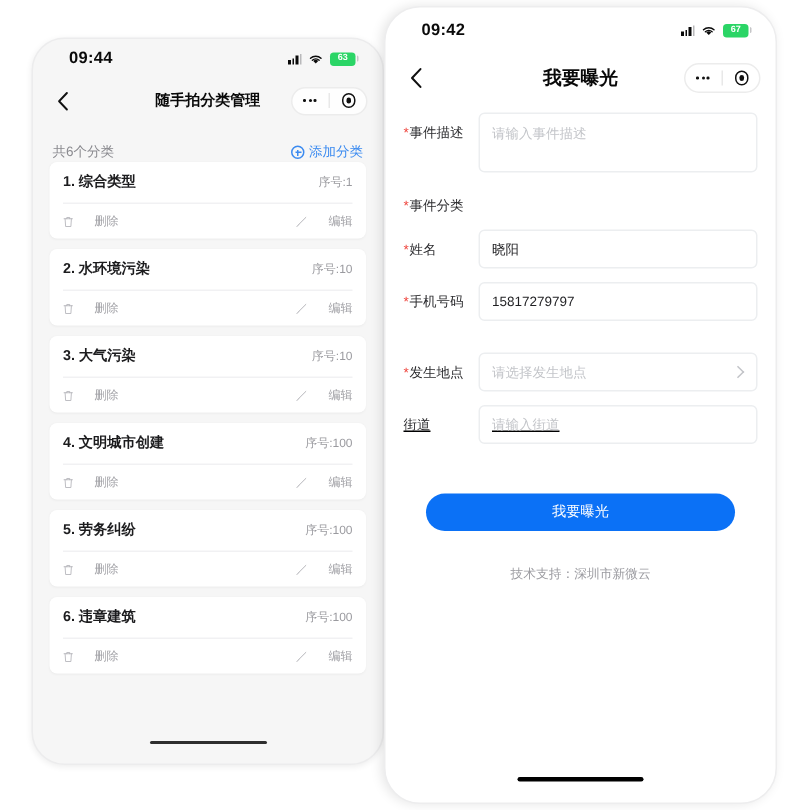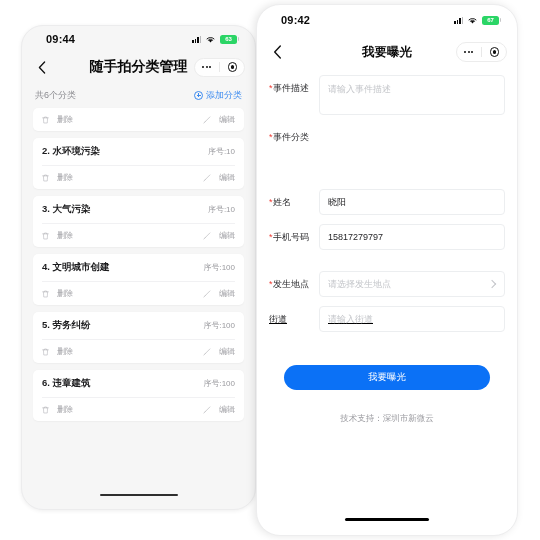--- a/index.html
+++ b/index.html
@@ -124,21 +124,21 @@
     height: 20px;
     display: flex;
     align-items: center;
     justify-content: center;
     cursor: pointer;
   }
   .nav-title {
     position: absolute;
     left: 0; right: 0;
     text-align: center;
-    font-size: 14px;
+    font-size: 10px;
     font-weight: bold;
     color: #090909;
     pointer-events: none;
   }
   .capsule {
     margin-left: auto;
     display: flex;
     align-items: center;
     gap: 8px;
     height: 19px;
@@ -186,21 +186,21 @@
     background: #e8e8e8;
   }
 
   
   #left-body {
     padding: 0 11px;
     box-sizing: border-box;
   }
   .summary-row {
     display: flex;
-    align-items: center;
+    align-items: flex-end;
     justify-content: space-between;
     height: 26px;
     padding: 0 2px;
   }
   .summary-text {
     font-size: 9px;
     color: #8a8a8f;
   }
   .add-link {
     display: flex;
@@ -257,21 +257,21 @@
   }
   .cat-actions {
     display: flex;
     align-items: center;
     justify-content: space-between;
     height: 23px;
   }
   .act {
     display: flex;
     align-items: center;
-    gap: 8px;
+    gap: 14px;
     font-size: 8px;
     color: #a0a0a5;
     cursor: pointer;
   }
   .act svg { display: block; }
 
   
   #right-body {
     padding: 0 0 0 0;
   }
@@ -450,20 +450,24 @@
     <div id="left-body">
       <div class="summary-row">
         <span class="summary-text">共6个分类</span>
         <span class="add-link">
           <span class="plus-circle"></span>
           <span>添加分类</span>
         </span>
       </div>
       <div id="category-list">
           <div class="cat-card">
+            <div class="cat-top">
+              <span class="cat-name">1. 综合类型</span>
+              <span class="cat-order">序号:1</span>
+            </div>
             <div class="cat-actions">
               <span class="act">
                 <svg width="7" height="8" viewBox="0 0 10 11">
                   <path d="M1 2.4h8M3.6 2.4V1.2h2.8v1.2M2 2.4l.5 7.4h5l.5-7.4" stroke="#b2b2b7" stroke-width="0.8" fill="none" stroke-linecap="round" stroke-linejoin="round"></path>
                 </svg>
                 <span>删除</span>
               </span>
               <span class="act">
                 <svg width="8" height="8" viewBox="0 0 10 10">
                   <path d="M8.6 1.2 L2.6 7.2 M1.2 8.8 L2.6 7.2" stroke="#b2b2b7" stroke-width="0.8" fill="none" stroke-linecap="round"></path>
@@ -623,21 +627,21 @@
 
       <div class="form-row" style="margin-top:6px;">
         <div class="flabel">
           <span class="req">*</span><span>事件描述</span>
         </div>
         <div class="fcontrol textarea">
           <span class="ph">请输入事件描述</span>
         </div>
       </div>
 
-      <div class="form-row" style="margin-top:4px;flex-direction:column;">
+      <div class="form-row" style="margin-top:4px;">
         <div class="flabel">
           <span class="req">*</span><span>事件分类</span>
         </div>
       </div>
 
       <div class="form-row" style="margin-top:9px;">
         <div class="flabel">
           <span class="req">*</span><span>姓名</span>
         </div>
         <div class="fcontrol">

